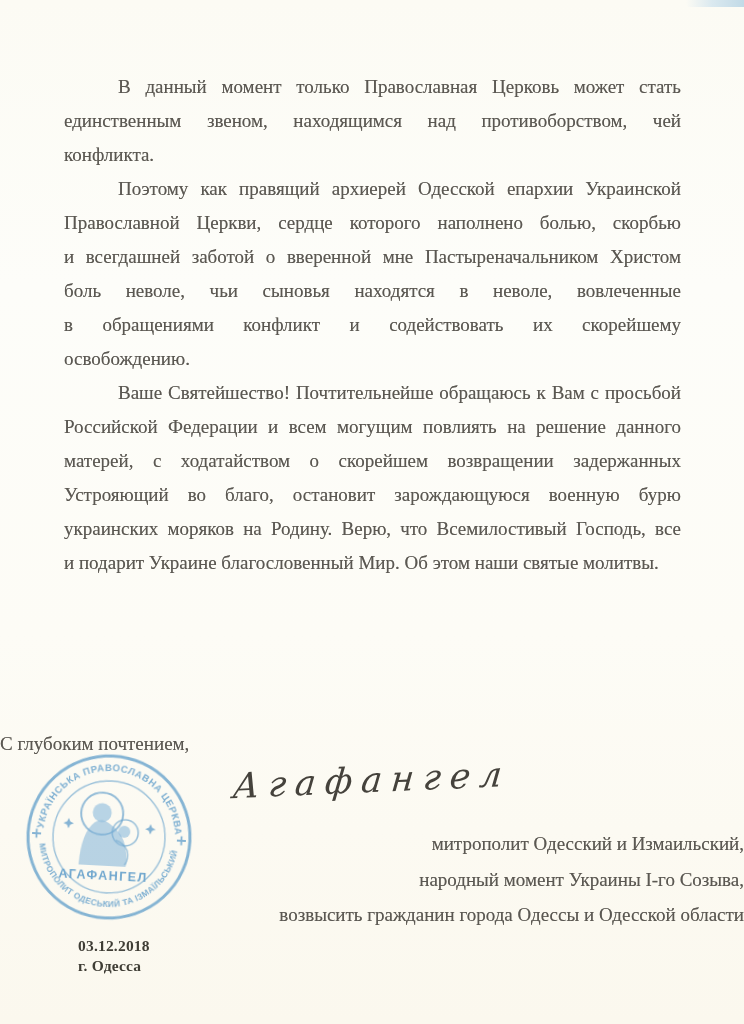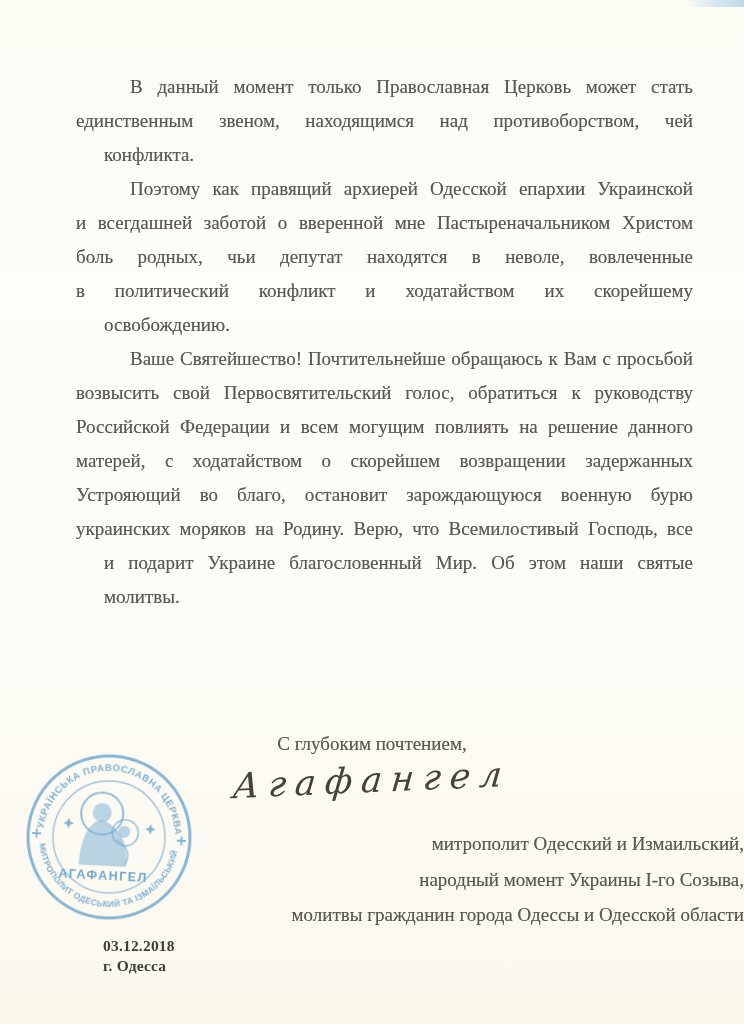--- a/index.html
+++ b/index.html
@@ -11,53 +11,52 @@
     overflow:hidden;
     font-family:"Liberation Serif","DejaVu Serif",serif;
     color:#5b5852;
   }
   .corner-smudge{
     position:absolute;top:0;right:0;width:58px;height:7px;
     background:linear-gradient(to left,#aecfe2 0%,#cfe3ee 55%,rgba(207,227,238,0) 100%);
     opacity:.75;border-bottom-left-radius:4px;
   }
   .body-text{
-    position:absolute;left:76px;top:70px;width:617px;
+    position:absolute;left:64px;top:70px;width:617px;
     font-size:19px;
     text-shadow:0 0 .45px rgba(91,88,82,.55);
   }
   .ln{
     height:34px;line-height:34px;
     text-align:justify;text-align-last:justify;
     white-space:normal;
   }
   .ln.indent{padding-left:54px;}
-  .ln.last{text-align-last:left;margin-left:28px;}
+  .ln.last{text-align-last:left;}
   .closing{
     position:absolute;top:733px;left:0;width:744px;
-    text-align:center;font-size:19px;
+    text-align:left;font-size:19px;
     text-shadow:0 0 .45px rgba(91,88,82,.55);
   }
   .signature{
     position:absolute;top:760px;left:50%;
     transform:translateX(-50%) rotate(-2.5deg) skewX(-8deg);
     font-family:"DejaVu Serif",serif;
     font-style:italic;font-size:35px;color:#45423c;
     letter-spacing:9px;white-space:nowrap;
   }
   .titles{
     position:absolute;top:826px;left:0;width:744px;text-align:right;
     font-size:19px;line-height:35.5px;
     text-shadow:0 0 .45px rgba(91,88,82,.55);
   }
   .date-block{
     position:absolute;left:78px;top:936px;
     font-size:15.5px;font-weight:bold;line-height:20px;color:#3f3d35;
     letter-spacing:.2px;
-    margin-left:25px;
   }
   .stamp{
     position:absolute;left:24px;top:752px;width:170px;height:170px;
     transform:rotate(3deg);
     opacity:.85;
     filter:blur(.35px);
   }
   .stamp svg{display:block;}
 </style>
 </head>
@@ -66,42 +65,42 @@
 <div class="page">
 
   <div class="corner-smudge"></div>
 
   <div class="body-text">
     <div class="ln indent">В данный момент только Православная Церковь может стать</div>
     <div class="ln">единственным звеном, находящимся над противоборством, чей</div>
     <div class="ln last">конфликта.</div>
 
     <div class="ln indent">Поэтому как правящий архиерей Одесской епархии Украинской</div>
+    <div class="ln">Православной Церкви, сердце которого наполнено болью, скорбью</div>
     <div class="ln">и всегдашней заботой о вверенной мне Пастыреначальником Христом</div>
-    <div class="ln">боль родных, чьи депутат находятся в неволе, вовлеченные</div>
-    <div class="ln">в политический конфликт и ходатайством их скорейшему</div>
+    <div class="ln">боль неволе, чьи сыновья находятся в неволе, вовлеченные</div>
+    <div class="ln">в обращениями конфликт и содействовать их скорейшему</div>
     <div class="ln last">освобождению.</div>
 
     <div class="ln indent">Ваше Святейшество! Почтительнейше обращаюсь к Вам с просьбой</div>
-    <div class="ln">возвысить свой Первосвятительский голос, обратиться к руководству</div>
     <div class="ln">Российской Федерации и всем могущим повлиять на решение данного</div>
     <div class="ln">матерей, с ходатайством о скорейшем возвращении задержанных</div>
     <div class="ln">Устрояющий во благо, остановит зарождающуюся военную бурю</div>
     <div class="ln">украинских моряков на Родину. Верю, что Всемилостивый Господь, все</div>
     <div class="ln last">и подарит Украине благословенный Мир. Об этом наши святые молитвы.</div>
   </div>
 
   <div class="closing">С глубоким почтением,</div>
 
   <div class="signature">Агафангел</div>
 
   <div class="titles">
     <div>митрополит Одесский и Измаильский,</div>
     <div>народный момент Украины I-го Созыва,</div>
-    <div>молитвы гражданин города Одессы и Одесской области</div>
+    <div>возвысить гражданин города Одессы и Одесской области</div>
   </div>
 
   <div class="stamp">
     <svg width="170" height="170" viewBox="0 0 170 170" xmlns="http://www.w3.org/2000/svg">
       <defs>
         <path id="arcTop" d="M 19,85 A 66 66 0 0 1 151,85"></path>
         <path id="arcBottom" d="M 15,85 A 70 70 0 0 0 155,85"></path>
       </defs>
       <g stroke="#4e93c6" fill="none">
         <circle cx="85" cy="85" r="81" stroke-width="3" opacity=".8"></circle>

